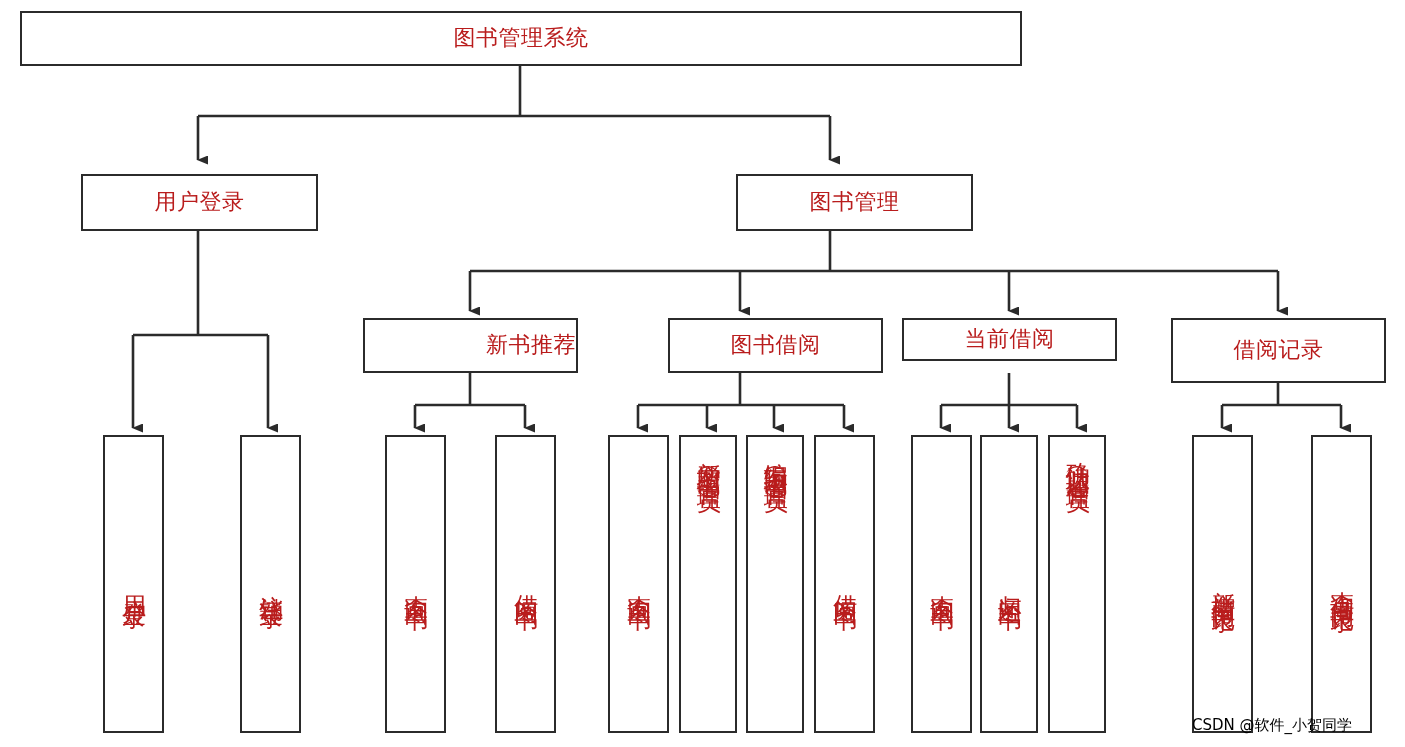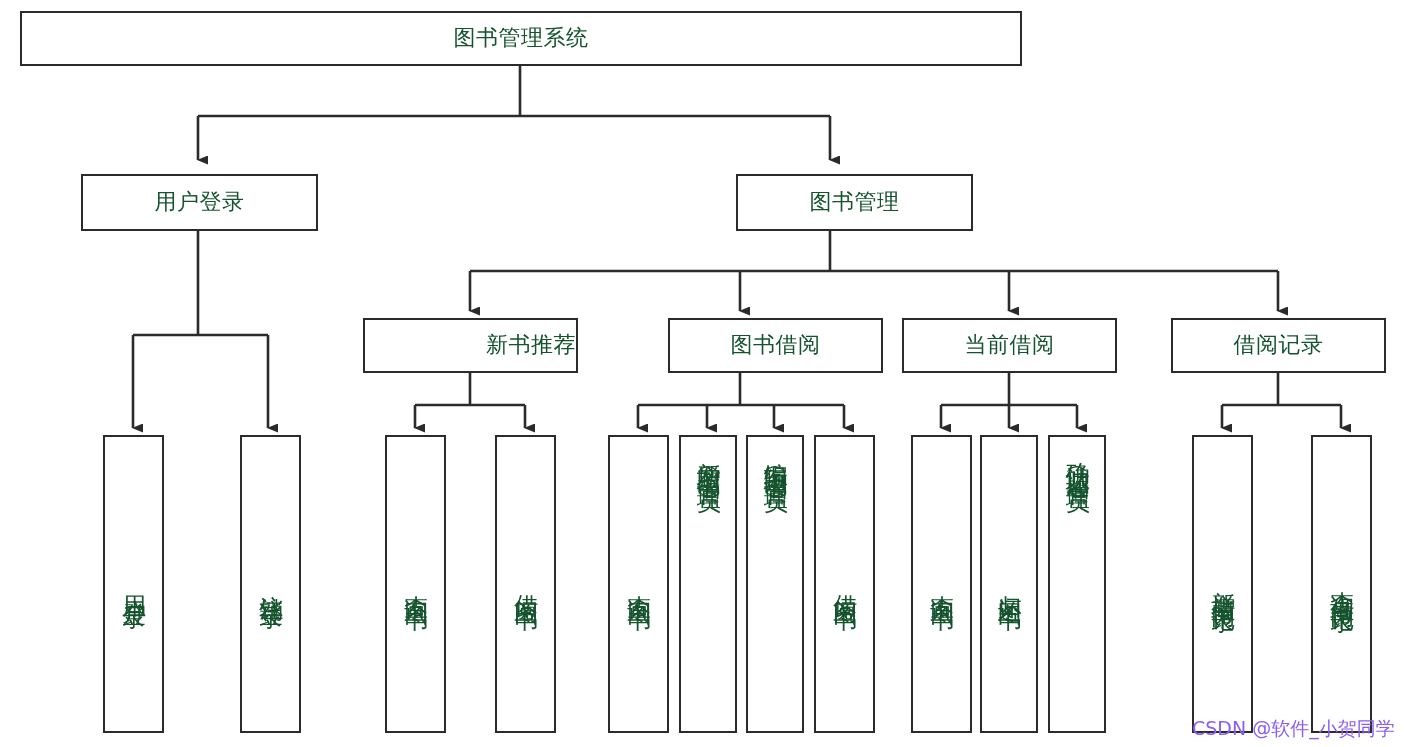--- a/index.html
+++ b/index.html
@@ -33,21 +33,21 @@
     border: 2px solid #2b2b2b;
     display: flex;
     align-items: center;
     justify-content: center;
     color: #3b3b3b;
     z-index: 2;
   }
   .node-label {
     display: block;
     text-align: center;
-    color: #14532d;
+    color: #b91c1c;
     white-space: nowrap;
     letter-spacing: 0.5px;
   }
   
   .h-node .node-label {
     font-size: 22px;
     line-height: 1.1;
   }
   .root-node .node-label {
     font-size: 22px;
@@ -66,22 +66,22 @@
     letter-spacing: 4px;
     white-space: nowrap;
     max-height: 100%;
   }
   .v-node.v-center {
     align-items: center;
     padding-top: 0;
   }
   .watermark {
     position: absolute;
-    color: #8b5cf6;
-    font-size: 19px;
+    color: #000000;
+    font-size: 15px;
     white-space: nowrap;
     z-index: 5;
     font-family: "DejaVu Sans", "Liberation Sans", sans-serif;
   }
 </style>
 </head>
 <body>
 
 <div id="diagram-root">
 
@@ -147,24 +147,24 @@
   <div class="node h-node" style="left:736px; top:174px; width:237px; height:57px;">
     <span class="node-label">图书管理</span>
   </div>
 
   <div class="node h-node" style="left:363px; top:318px; width:215px; height:55px;justify-content:flex-end;">
     <span class="node-label">新书推荐</span>
   </div>
   <div class="node h-node" style="left:668px; top:318px; width:215px; height:55px;">
     <span class="node-label">图书借阅</span>
   </div>
-  <div class="node h-node" style="left:902px; top:318px; width:215px; height:55px;">
+  <div class="node h-node" style="left:902px; top:318px; width:215px; height:43px;">
     <span class="node-label">当前借阅</span>
   </div>
-  <div class="node h-node" style="left:1171px; top:318px; width:215px; height:55px;">
+  <div class="node h-node" style="left:1171px; top:318px; width:215px; height:65px;">
     <span class="node-label">借阅记录</span>
   </div>
 
   <div class="node v-node v-center" style="left:103px; top:435px; width:61px; height:298px;">
     <span class="node-label">用户登录</span>
   </div>
   <div class="node v-node v-center" style="left:240px; top:435px; width:61px; height:298px;">
     <span class="node-label">注销登录</span>
   </div>
 

